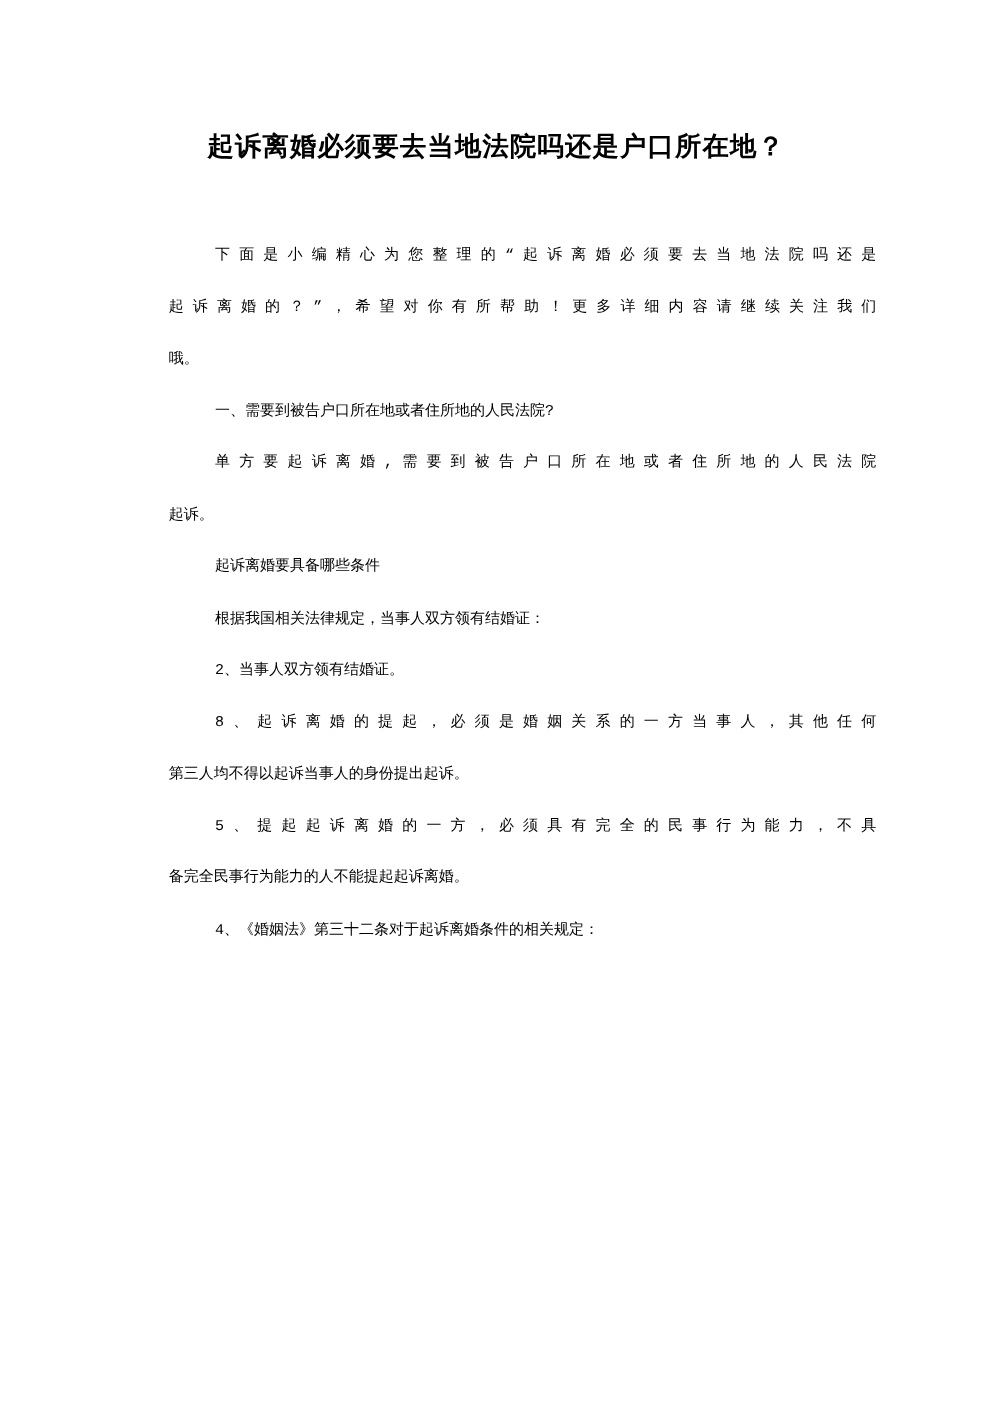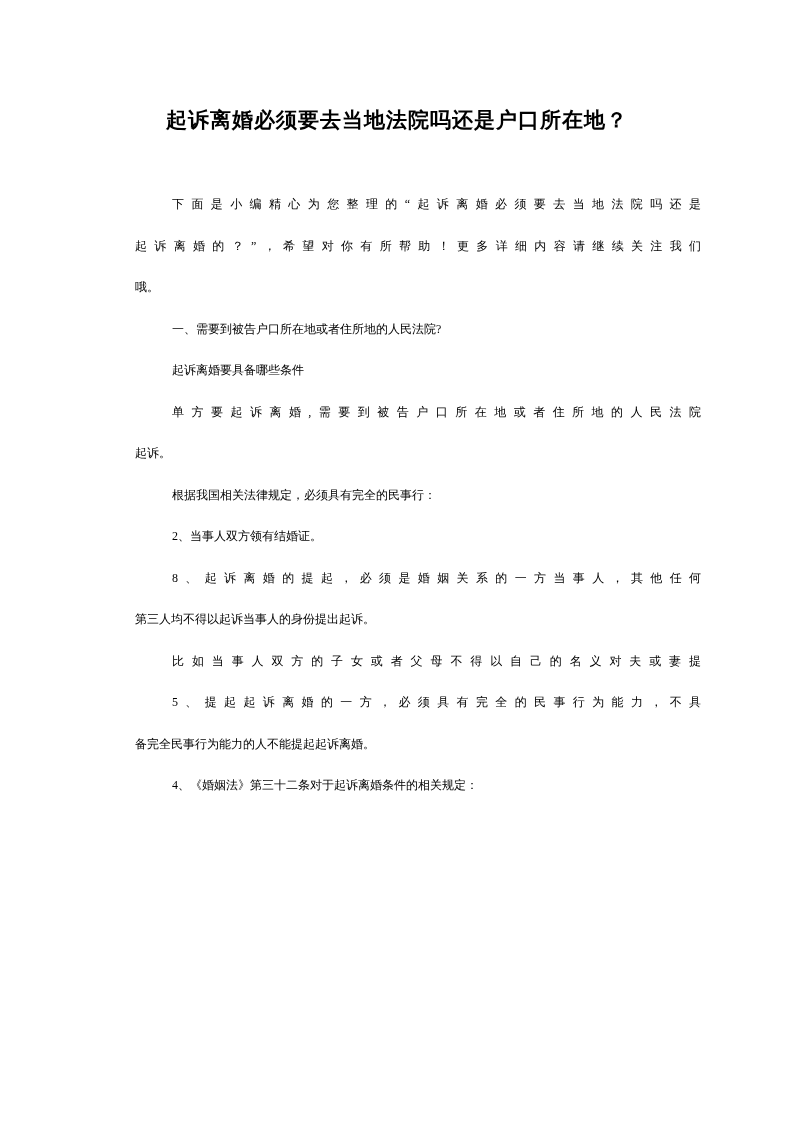--- a/index.html
+++ b/index.html
@@ -8,21 +8,21 @@
     height: 1123px;
     background: #ffffff;
     overflow: hidden;
   }
   .page {
     position: relative;
     width: 794px;
     height: 1123px;
     background: #ffffff;
     color: #000000;
-    font-family: Liberation Serif, serif;
+    font-family: Liberation Mono, monospace;
   }
   .doc-title {
     position: absolute;
     top: 102px;
     left: 0;
     width: 794px;
     text-align: center;
     font-size: 21px;
     font-weight: bold;
     line-height: 36px;
@@ -58,38 +58,37 @@
   <div class="doc-body">
       <div class="paragraph">
         <div class="line first cont">下面是小编精心为您整理的“起诉离婚必须要去当地法院吗还是</div>
         <div class="line cont">起诉离婚的？”，希望对你有所帮助！更多详细内容请继续关注我们</div>
         <div class="line">哦。</div>
       </div>
       <div class="paragraph">
         <div class="line first">一、需要到被告户口所在地或者住所地的人民法院?</div>
       </div>
       <div class="paragraph">
-        <div class="line first">起诉离婚要具备哪些条件</div>
-      </div>
-      <div class="paragraph">
         <div class="line first cont">单方要起诉离婚,需要到被告户口所在地或者住所地的人民法院</div>
         <div class="line">起诉。</div>
       </div>
       <div class="paragraph">
-        <div class="line first">根据我国相关法律规定，必须具有完全的民事行：</div>
+        <div class="line first">起诉离婚要具备哪些条件</div>
+      </div>
+      <div class="paragraph">
+        <div class="line first">根据我国相关法律规定，当事人双方领有结婚证：</div>
       </div>
       <div class="paragraph">
         <div class="line first">2、当事人双方领有结婚证。</div>
       </div>
       <div class="paragraph">
         <div class="line first cont">8、起诉离婚的提起，必须是婚姻关系的一方当事人，其他任何</div>
         <div class="line">第三人均不得以起诉当事人的身份提出起诉。</div>
       </div>
       <div class="paragraph">
-        <div class="line first cont">比如当事人双方的子女或者父母不得以自己的名义对夫或妻提</div>
       </div>
       <div class="paragraph">
         <div class="line first cont">5、提起起诉离婚的一方，必须具有完全的民事行为能力，不具</div>
         <div class="line">备完全民事行为能力的人不能提起起诉离婚。</div>
       </div>
       <div class="paragraph">
         <div class="line first">4、《婚姻法》第三十二条对于起诉离婚条件的相关规定：</div>
       </div>
     </div>
 </div>

